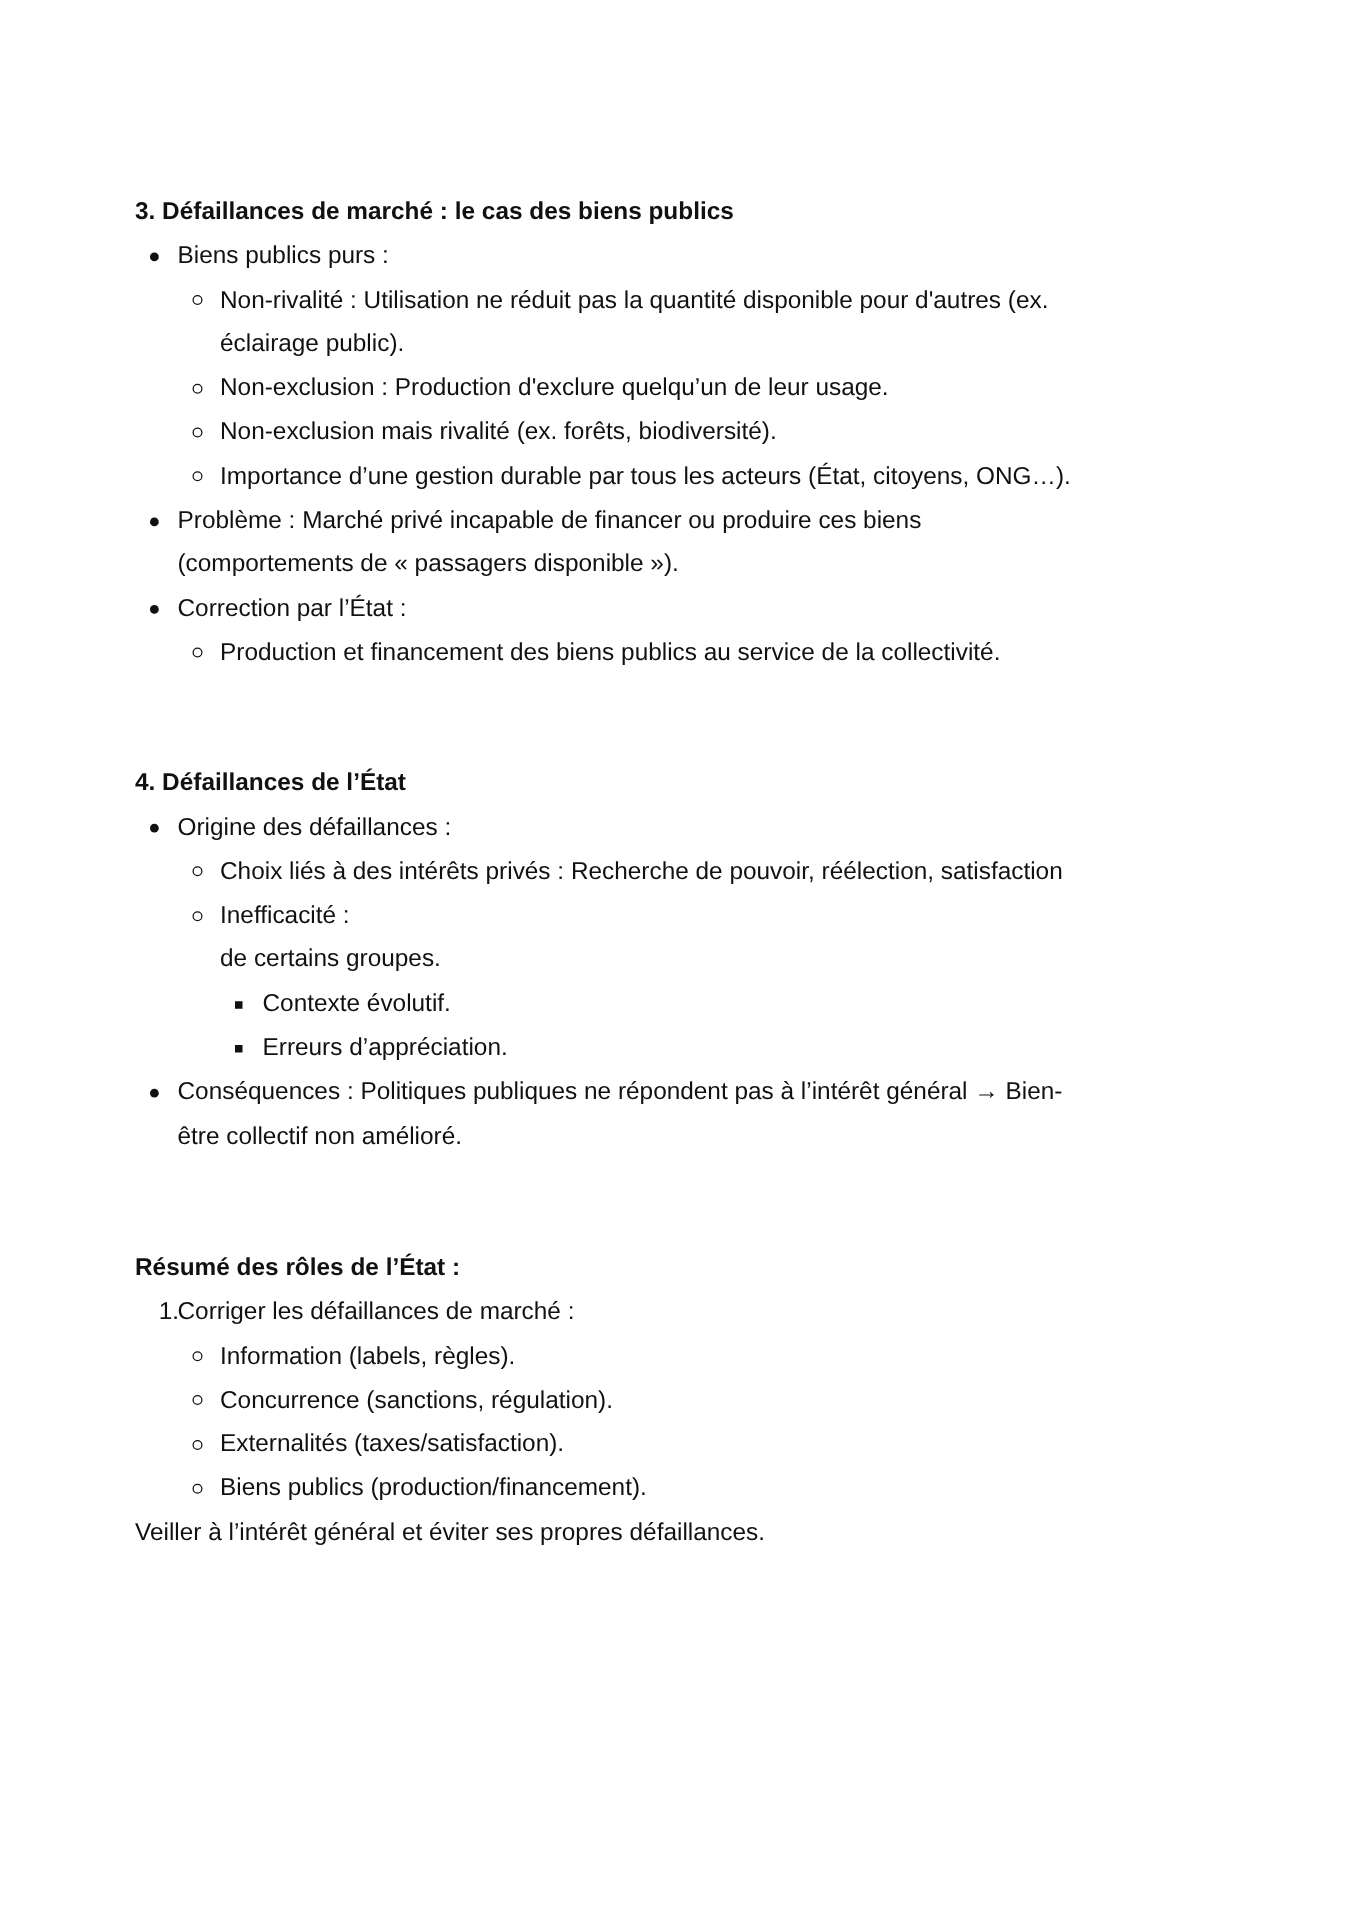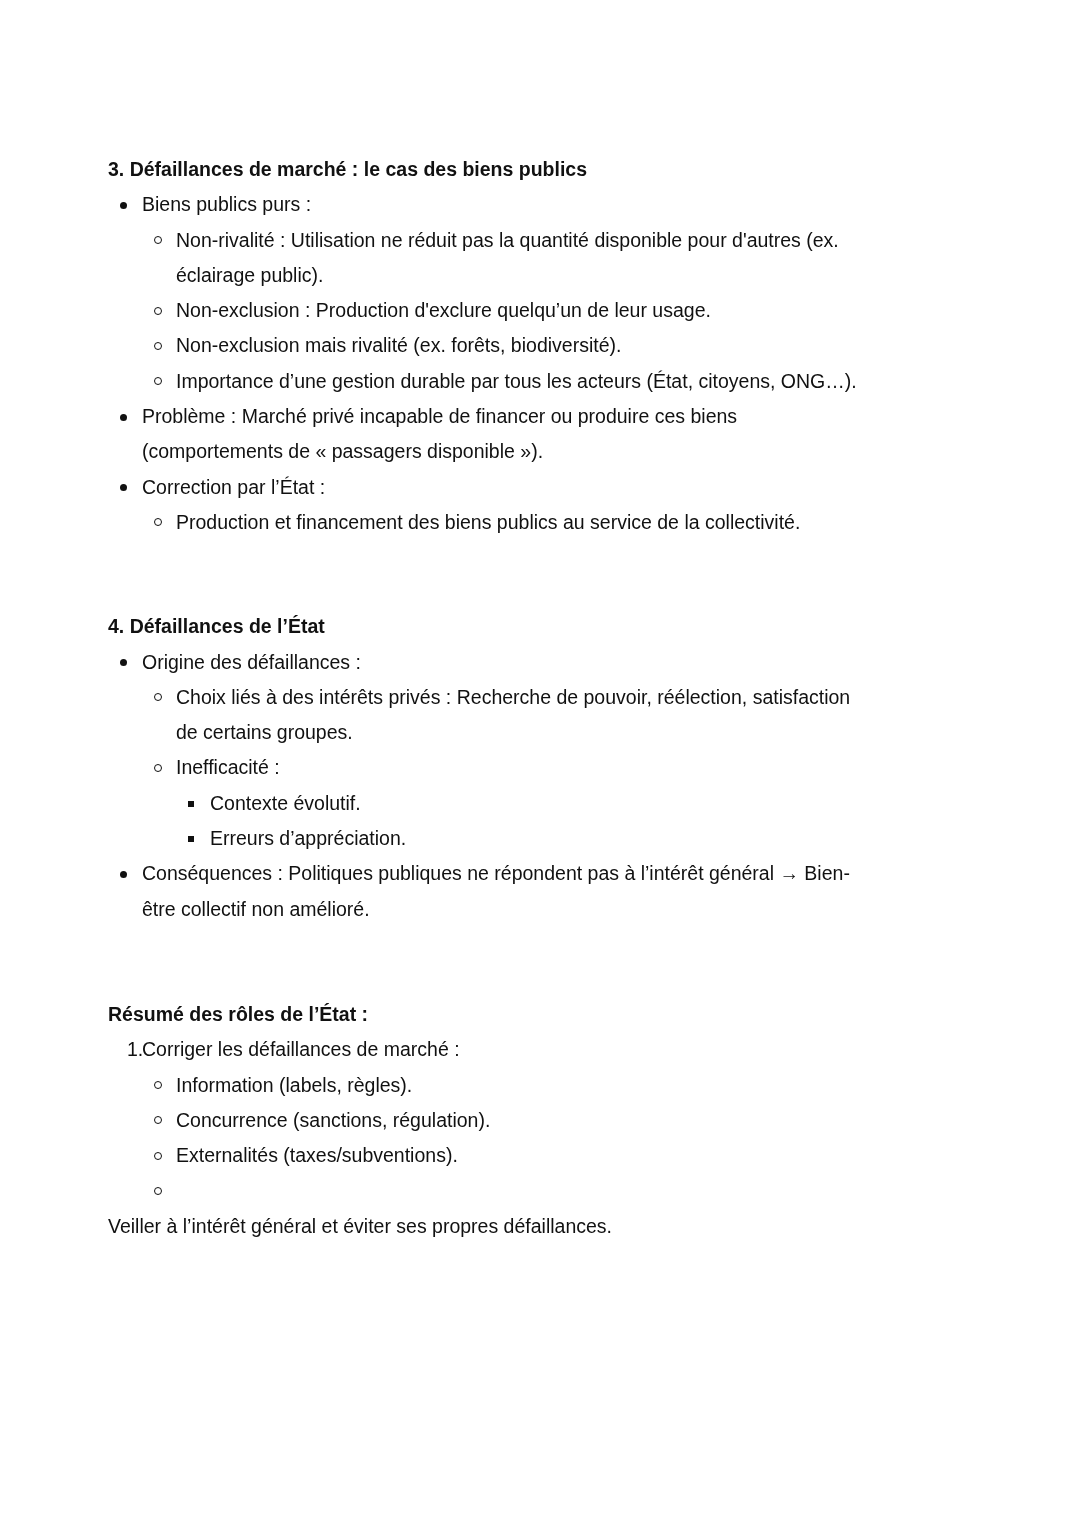--- a/index.html
+++ b/index.html
@@ -119,25 +119,25 @@
 
   <div class="line l1">
     <span class="dot"></span>
     <span class="i">Origine des défaillances</span><span> :</span>
   </div>
   <div class="line l2">
     <span class="circle"></span>
     <span>Choix liés à des intérêts privés : Recherche de pouvoir, réélection, satisfaction</span>
   </div>
   <div class="line l2">
-    <span>de certains groupes.</span>
+    <span class="circle"></span>
+    <span>Inefficacité :</span>
   </div>
   <div class="line l2">
-    <span class="circle"></span>
-    <span>Inefficacité :</span>
+    <span>de certains groupes.</span>
   </div>
   <div class="line l3">
     <span class="square"></span>
     <span>Contexte évolutif.</span>
   </div>
   <div class="line l3">
     <span class="square"></span>
     <span>Erreurs d’appréciation.</span>
   </div>
   <div class="line l1">
@@ -159,20 +159,21 @@
   <div class="line l2">
     <span class="circle"></span>
     <span>Information (labels, règles).</span>
   </div>
   <div class="line l2">
     <span class="circle"></span>
     <span>Concurrence (sanctions, régulation).</span>
   </div>
   <div class="line l2">
     <span class="circle"></span>
-    <span>Externalités (taxes/subventions).</span>
+    <span>Externalités (taxes/satisfaction).</span>
   </div>
   <div class="line l2">
     <span class="circle"></span>
+    <span>Biens publics (production/financement).</span>
   </div>
   <div class="line">Veiller à l’intérêt général et éviter ses propres défaillances.</div>
 
 </div>
 
 </body></html>

